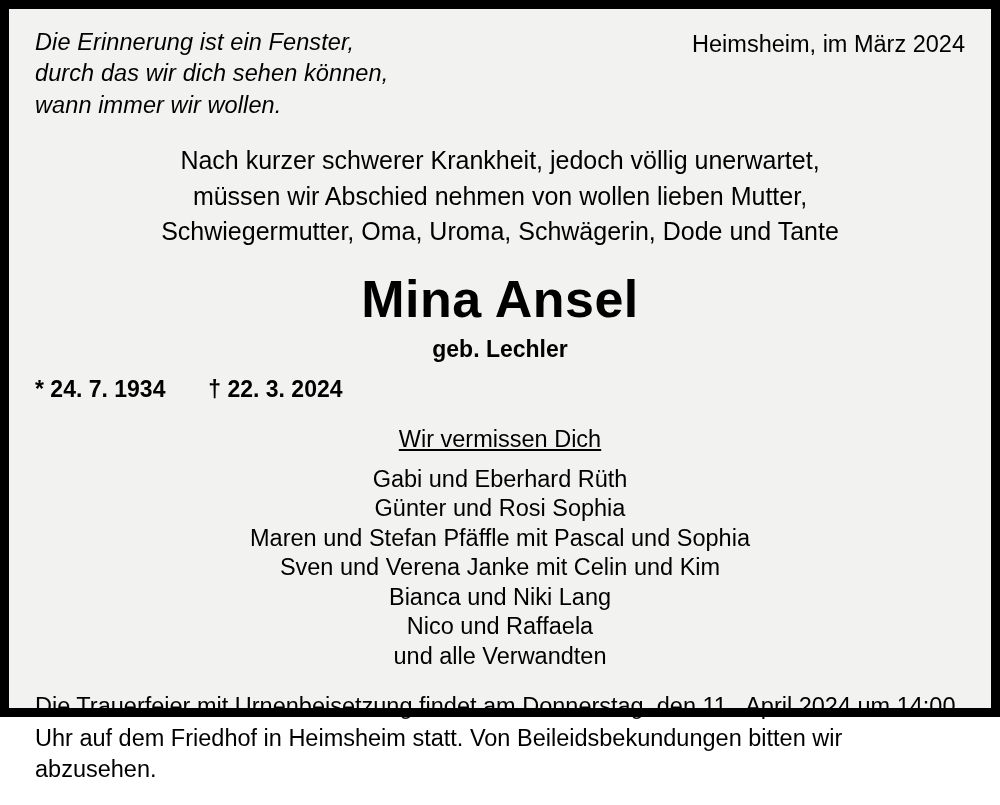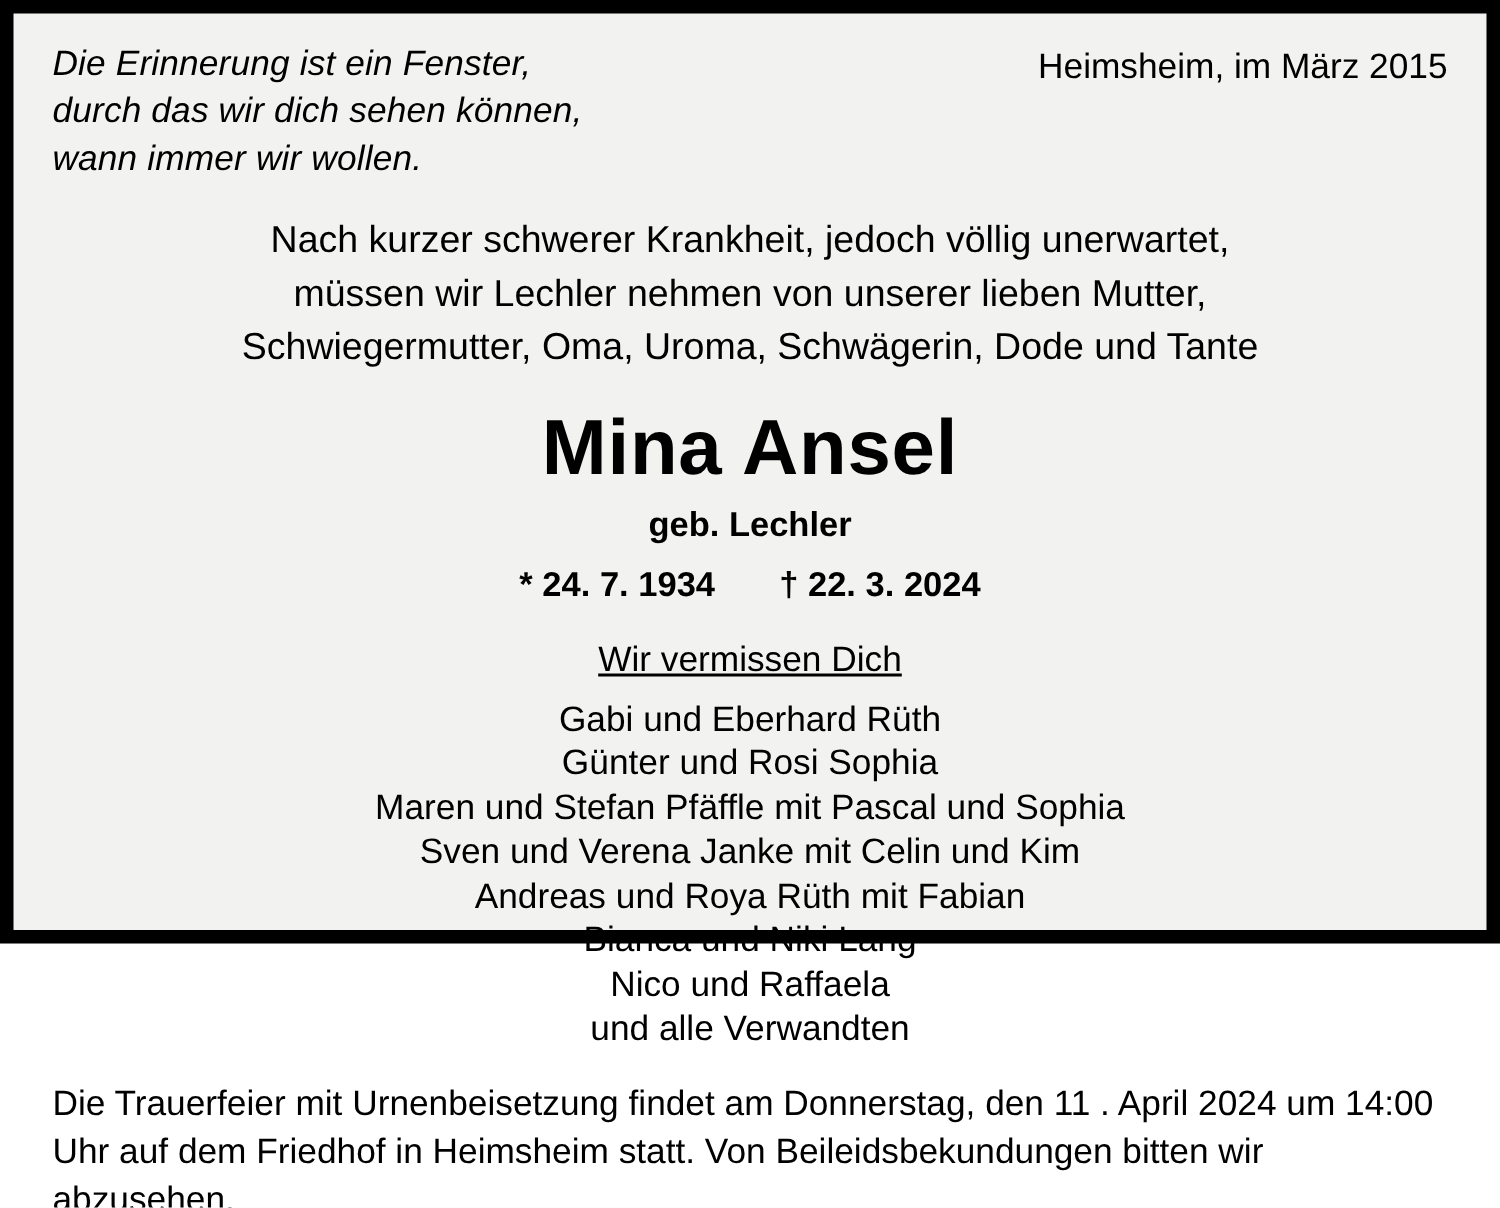--- a/index.html
+++ b/index.html
@@ -11,21 +11,21 @@
     width: 1000px;
     height: 805px;
     font-family: "Liberation Sans", sans-serif;
     color: #000000;
     overflow: hidden;
   }
   .obituary {
     position: relative;
     box-sizing: border-box;
     width: 1000px;
-    height: 629px;
+    height: 717px;
     background: #f2f2f0;
     border: 9px solid #000000;
     padding: 18px 26px 14px 26px;
   }
   .top-row {
     display: flex;
     justify-content: space-between;
     align-items: flex-start;
   }
   .epitaph {
@@ -61,21 +61,20 @@
     line-height: 1.05;
   }
   .born-name {
     margin-top: 9px;
     text-align: center;
     font-size: 23px;
     font-weight: bold;
   }
   .dates {
     margin-top: 13px;
-    text-align: center;
     font-size: 23px;
     font-weight: bold;
   }
   .dates .sep {
     display: inline-block;
     width: 30px;
   }
   .farewell {
     margin-top: 23px;
     text-align: center;
@@ -102,46 +101,45 @@
 <body>
 
 <div class="obituary">
 
   <div class="top-row">
     <div class="epitaph">
       <div>Die Erinnerung ist ein Fenster,</div>
       <div>durch das wir dich sehen können,</div>
       <div>wann immer wir wollen.</div>
     </div>
-    <div class="place-date">Heimsheim, im März 2015</div>
+    <div class="place-date">Heimsheim, im März 2024</div>
   </div>
 
   <div class="intro">
     <div>Nach kurzer schwerer Krankheit, jedoch völlig unerwartet,</div>
-    <div>müssen wir Lechler nehmen von unserer lieben Mutter,</div>
+    <div>müssen wir Abschied nehmen von wollen lieben Mutter,</div>
     <div>Schwiegermutter, Oma, Uroma, Schwägerin, Dode und Tante</div>
   </div>
 
   <div class="name">Mina Ansel</div>
   <div class="born-name">geb. Lechler</div>
 
   <div class="dates">
     <span>* 24. 7. 1934</span>
     <span class="sep"></span>
     <span>† 22. 3. 2024</span>
   </div>
 
   <div class="farewell">Wir vermissen Dich</div>
 
   <div class="mourners">
     <div>Gabi und Eberhard Rüth</div>
     <div>Günter und Rosi Sophia</div>
     <div>Maren und Stefan Pfäffle mit Pascal und Sophia</div>
     <div>Sven und Verena Janke mit Celin und Kim</div>
-    <div>Andreas und Roya Rüth mit Fabian</div>
     <div>Bianca und Niki Lang</div>
     <div>Nico und Raffaela</div>
     <div>und alle Verwandten</div>
   </div>
 
   <div class="footer">Die Trauerfeier mit Urnenbeisetzung findet am Donnerstag, den 11 . April 2024 um 14:00 Uhr auf dem Friedhof in Heimsheim statt. Von Beileidsbekundungen bitten wir abzusehen.</div>
 
 </div>
 
 </body></html>

